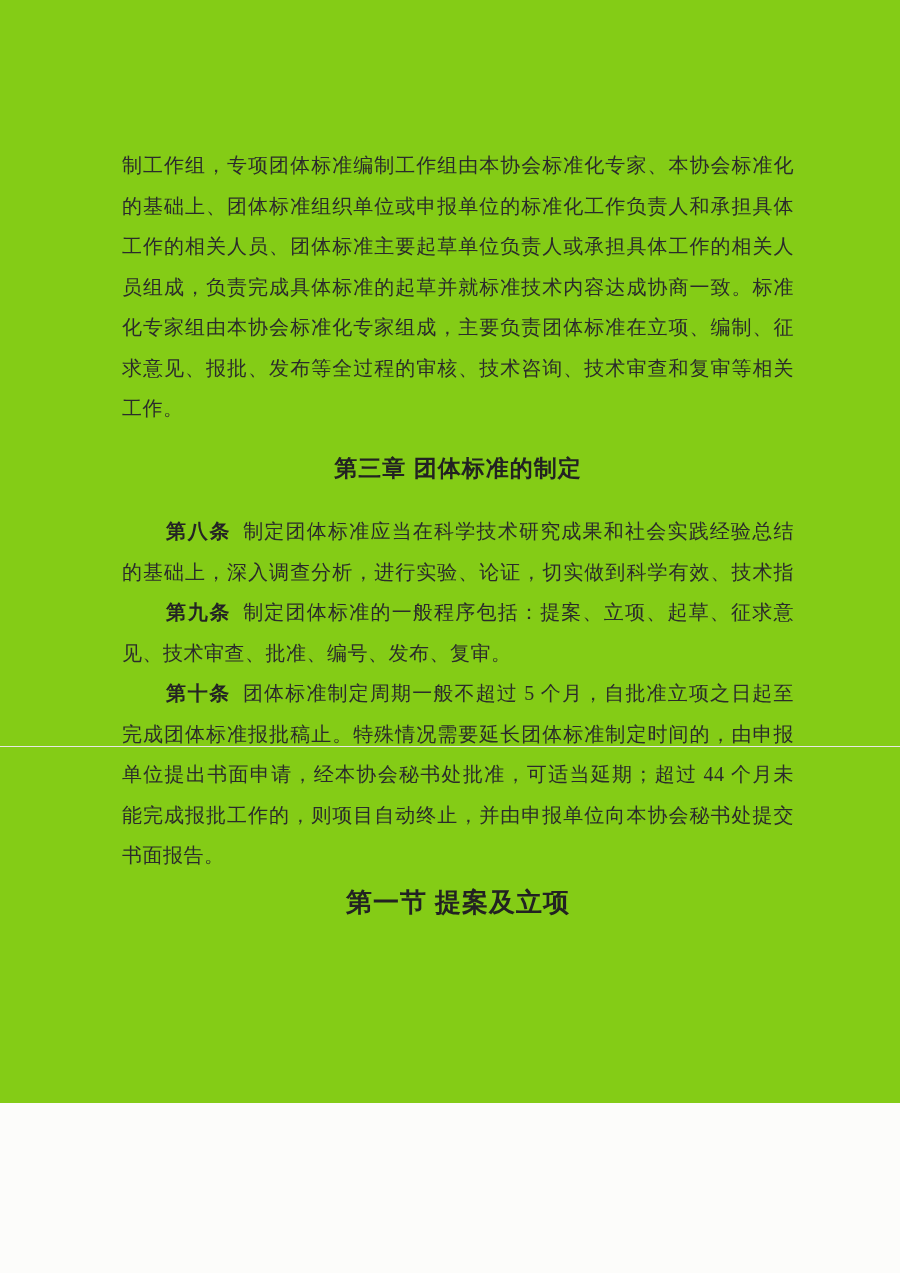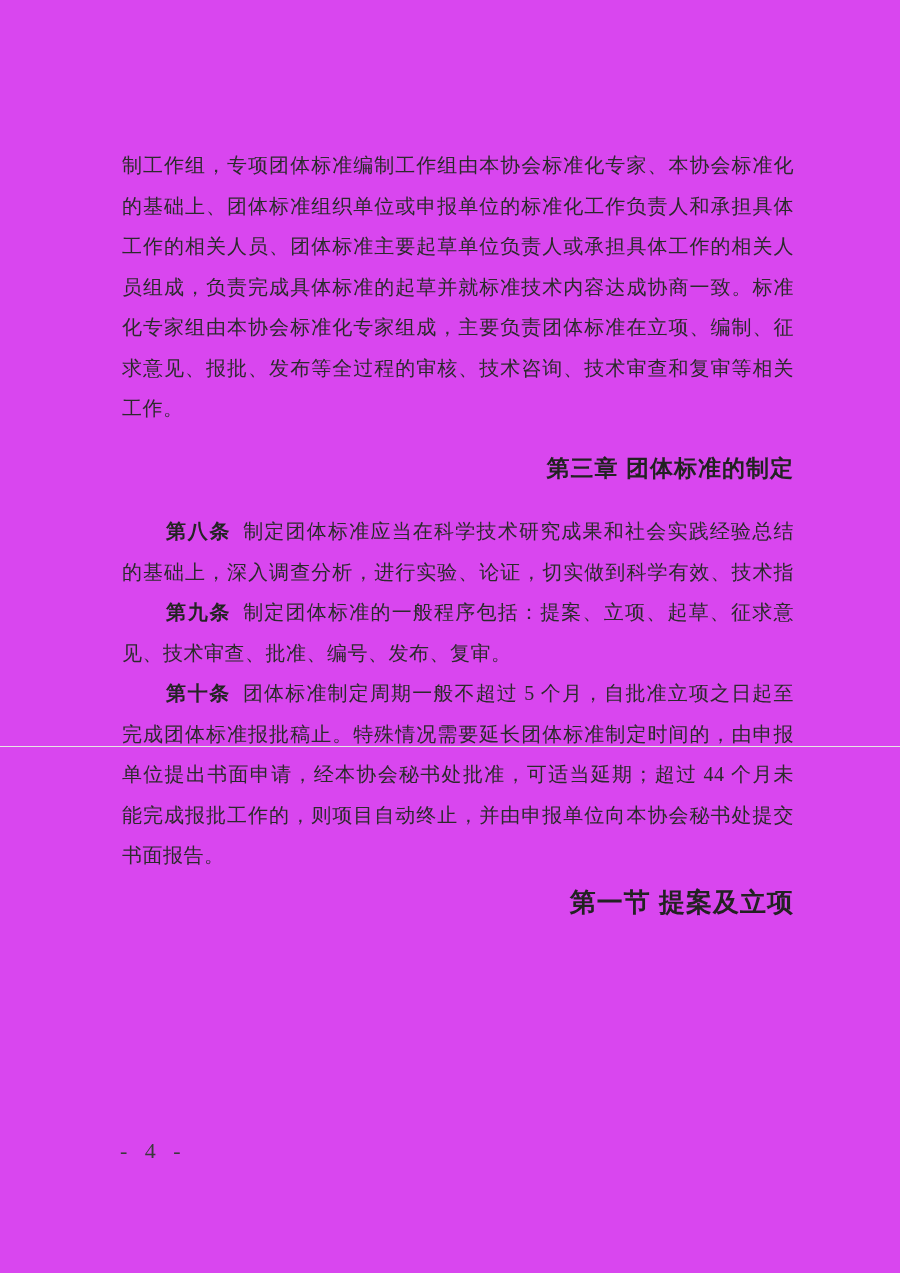--- a/index.html
+++ b/index.html
@@ -3,22 +3,22 @@
 <meta charset="utf-8">
 <style>
   html, body {
     margin: 0;
     padding: 0;
     background: #fcfcfa;
   }
   .page {
     position: relative;
     width: 900px;
-    height: 1273px;
-    background: #d946ef;
+    height: 1103px;
+    background: #84cc16;
     overflow: hidden;
     font-family: "Liberation Serif", "DejaVu Serif", serif;
     color: #2b2b2b;
   }
   
   .scan-line {
     position: absolute;
     left: 0;
     top: 746px;
     width: 900px;
@@ -49,21 +49,21 @@
     font-weight: bold;
     color: #242424;
     margin-right: 12px;
     letter-spacing: 1px;
     margin-top: 9px;
   }
   .heading {
     font-family: "Liberation Sans", "DejaVu Sans", sans-serif;
     font-weight: bold;
     color: #222222;
-    text-align: right;
+    text-align: center;
     font-size: 23px;
     line-height: 40.5px;
     letter-spacing: 1px;
   }
   .heading.chapter { margin: 19px 0 23px 0; }
   .heading.section { margin: 6px 0 10px 0; font-size: 26px; }
   .page-number {
     position: absolute;
     left: 120px;
     top: 1139px;

